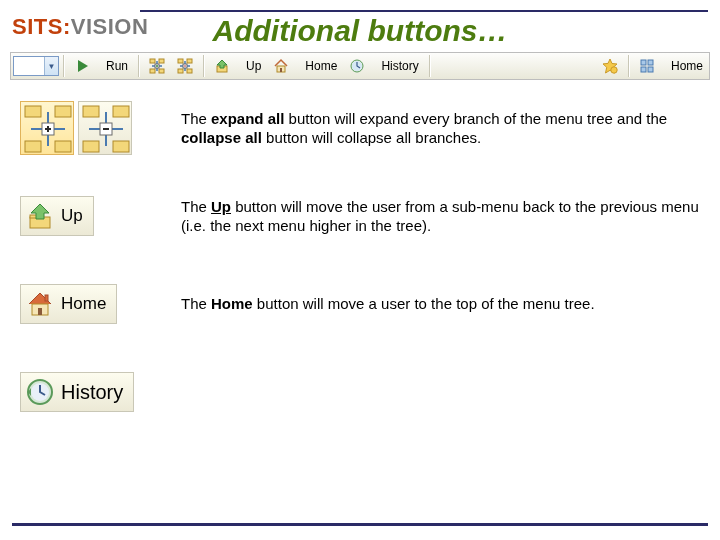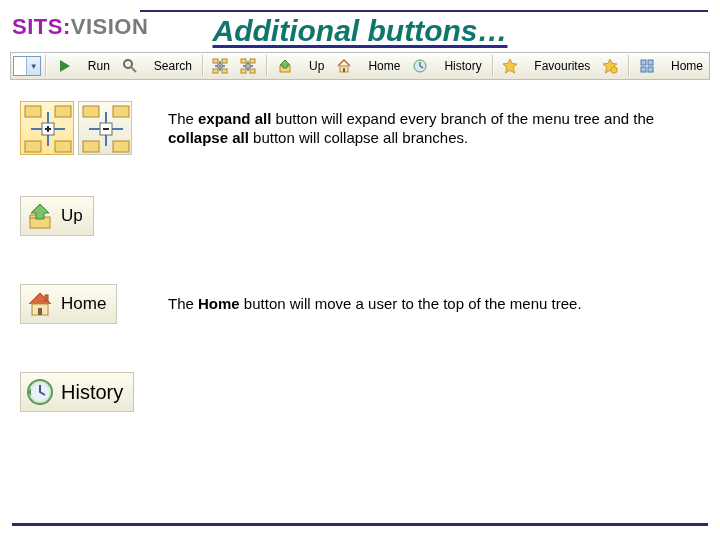--- a/index.html
+++ b/index.html
@@ -1,32 +1,32 @@
 <!DOCTYPE html>
 <html><head>
 <meta charset="utf-8">
 <style>
   * { box-sizing: border-box; margin: 0; padding: 0; }
   body { width: 720px; height: 540px; font-family: Arial, sans-serif; background: #fff; color: #000; }
   .slide { width: 720px; height: 540px; padding: 0; position: relative; }
   .top-rule { border-top: 2px solid #2a2a66; margin: 10px 12px 0 140px; }
   .logo { position: absolute; top: 4px; left: 12px; }
   .logo .brand { font-family: "Arial Narrow", Arial, sans-serif; font-size: 22px; letter-spacing: 0.5px; color: #7a7a7a; font-weight: 700; }
-  .logo .brand .dark { color: #a21caf; }
-  .title { font-size: 30px; font-weight: 700; font-style: italic; color: #0f766e; text-align: center; margin: 2px 0 2px 0; text-decoration: underline; text-decoration-color: #2a2a8a; text-underline-offset: 4px; }
+  .logo .brand .dark { color: #c2410c; }
+  .title { font-size: 30px; font-weight: 700; font-style: italic; color: #4d7c0f; text-align: center; margin: 2px 0 2px 0; text-decoration-color: #2a2a8a; text-underline-offset: 4px; }
   .toolbar { display: flex; align-items: center; height: 28px; border: 1px solid #bdbdbd; background: linear-gradient(#fdfdfb, #e9e8d9); margin: 4px 10px 0 10px; font-size: 12px; }
   .toolbar .combo { width: 46px; height: 20px; margin-left: 2px; border: 1px solid #7a9ac6; background: #fff; display: flex; justify-content: flex-end; align-items: center; }
   .toolbar .combo .chev { width: 14px; height: 18px; background: linear-gradient(#eaf2fb, #cfe2f4); border-left: 1px solid #9cb7d6; display: flex; align-items: center; justify-content: center; font-size: 8px; color: #3a5a8a; }
   .toolbar .sep { width: 1px; height: 22px; background: #c9c7b6; margin: 0 4px; box-shadow: 1px 0 0 #fff; }
   .toolbar .btn { display: flex; align-items: center; gap: 16px; padding: 0 6px; height: 100%; cursor: pointer; }
   .toolbar .btn svg { width: 16px; height: 16px; }
   .toolbar .lbl { }
   .toolbar .spacer { flex: 1; }
   .content { margin: 20px 18px 0 20px; }
-  .row { display: flex; gap: 18px; align-items: center; margin-bottom: 32px; }
+  .row { display: flex; gap: 31px; align-items: center; margin-bottom: 32px; }
   .row .illus { width: 130px; min-width: 130px; height: 56px; display: flex; align-items: center; justify-content: flex-start; gap: 2px; }
   .row .desc { font-size: 15px; line-height: 1.3; }
   .bigbtn { display: flex; align-items: center; gap: 6px; padding: 4px 10px 4px 4px; border: 1px solid #c9c7b6; background: linear-gradient(#fdfcef, #ece9d6); font-size: 17px; font-family: Tahoma, sans-serif; }
   .bigbtn svg { width: 30px; height: 30px; }
   .bigbtn-hist { font-size: 20px; }
   .expcol { display: flex; gap: 4px; }
   .expcol .tile { position: relative; width: 54px; height: 54px; border: 1px solid #c9c7b6; background: linear-gradient(#fdfcef, #ece9d6); }
   .expcol .tile.sel { background: linear-gradient(#fff6cf, #ffe59a); border-color: #e0b35a; }
   .bottom-rule { position: absolute; bottom: 24px; left: 12px; right: 12px; border-top: 3px solid #2a2a66; }
   .bold { font-weight: 700; }
@@ -46,27 +46,20 @@
     <div class="combo">
         <div class="chev">▼</div>
       </div>
     <div class="sep"></div>
     <div class="btn">
       <svg viewBox="0 0 16 16">
           <polygon points="4,2 14,8 4,14" fill="#3a8a3a"></polygon>
         </svg>
       <span class="lbl">Run</span>
     </div>
-    <div class="btn">
-      <svg viewBox="0 0 16 16">
-          <circle cx="6" cy="6" r="4" fill="none" stroke="#666" stroke-width="2"></circle>
-          <line x1="9" y1="9" x2="14" y2="14" stroke="#a67b3a" stroke-width="2"></line>
-        </svg>
-      <span class="lbl">Search</span>
-    </div>
     <div class="sep"></div>
     <div class="btn">
       <svg viewBox="0 0 16 16">
           <rect x="1" y="1" width="5" height="4" fill="#f3d77a" stroke="#b08a2a"></rect>
           <rect x="10" y="1" width="5" height="4" fill="#f3d77a" stroke="#b08a2a"></rect>
           <rect x="1" y="11" width="5" height="4" fill="#f3d77a" stroke="#b08a2a"></rect>
           <rect x="10" y="11" width="5" height="4" fill="#f3d77a" stroke="#b08a2a"></rect>
           <path d="M8 3v10M3 8h10" stroke="#4a7ab0" stroke-width="1.5"></path>
           <rect x="6" y="6" width="4" height="4" fill="#fff" stroke="#6a6a6a"></rect>
           <path d="M7 8h2M8 7v2" stroke="#3a8a3a"></path>
@@ -101,26 +94,20 @@
     </div>
     <div class="btn">
       <svg viewBox="0 0 16 16">
           <circle cx="8" cy="8" r="6" fill="#e6f0e6" stroke="#5a9a5a"></circle>
           <circle cx="8" cy="8" r="5" fill="#d6e8f5" stroke="none"></circle>
           <path d="M8 4v4l3 2" stroke="#3a5a8a" stroke-width="1.2" fill="none"></path>
         </svg>
       <span class="lbl">History</span>
     </div>
     <div class="sep"></div>
-    <div class="btn">
-      <svg viewBox="0 0 16 16">
-          <path d="M8 1l2 4.5 5 .5-3.7 3.3L12.5 15 8 12.3 3.5 15l1.2-5.7L1 5.9l5-.5z" fill="#f5c94a" stroke="#c99a2a"></path>
-        </svg>
-      <span class="lbl">Favourites</span>
-    </div>
     <div class="spacer"></div>
     <div class="btn">
       <svg viewBox="0 0 16 16">
           <path d="M8 1l2 4.5 5 .5-3.7 3.3L12.5 15 8 12.3 3.5 15l1.2-5.7L1 5.9l5-.5z" fill="#f5c94a" stroke="#c99a2a"></path>
           <circle cx="12" cy="12" r="3.2" fill="#f5c94a" stroke="#c99a2a"></circle>
         </svg>
     </div>
     <div class="sep"></div>
     <div class="btn">
       <svg viewBox="0 0 16 16">
@@ -171,20 +158,23 @@
       <div class="illus">
         <div class="bigbtn">
           <svg viewBox="0 0 30 30">
               <rect x="5" y="16" width="20" height="11" fill="#f3d77a" stroke="#b08a2a"></rect>
               <rect x="5" y="14" width="9" height="3" fill="#f3d77a" stroke="#b08a2a"></rect>
               <path d="M15 3 L24 12 L19 12 L19 18 L11 18 L11 12 L6 12 Z" fill="#7ac26a" stroke="#3a8a3a"></path>
             </svg>
           <span>Up</span>
         </div>
       </div>
+      <div class="desc">
+        <span>The </span><span class="bold ul">Up</span><span> button will move the user from a sub-menu back to the previous menu (i.e. the next menu higher in the tree).</span>
+      </div>
     </div>
 
     <div class="row">
       <div class="illus">
         <div class="bigbtn">
           <svg viewBox="0 0 30 30">
               <path d="M4 15 L15 4 L26 15" fill="#d86a3a" stroke="#a84a2a"></path>
               <rect x="7" y="15" width="16" height="11" fill="#f5e5b5" stroke="#b08a2a"></rect>
               <rect x="13" y="19" width="4" height="7" fill="#8a5a3a"></rect>
               <rect x="20" y="6" width="3" height="6" fill="#d86a3a" stroke="#a84a2a"></rect>

